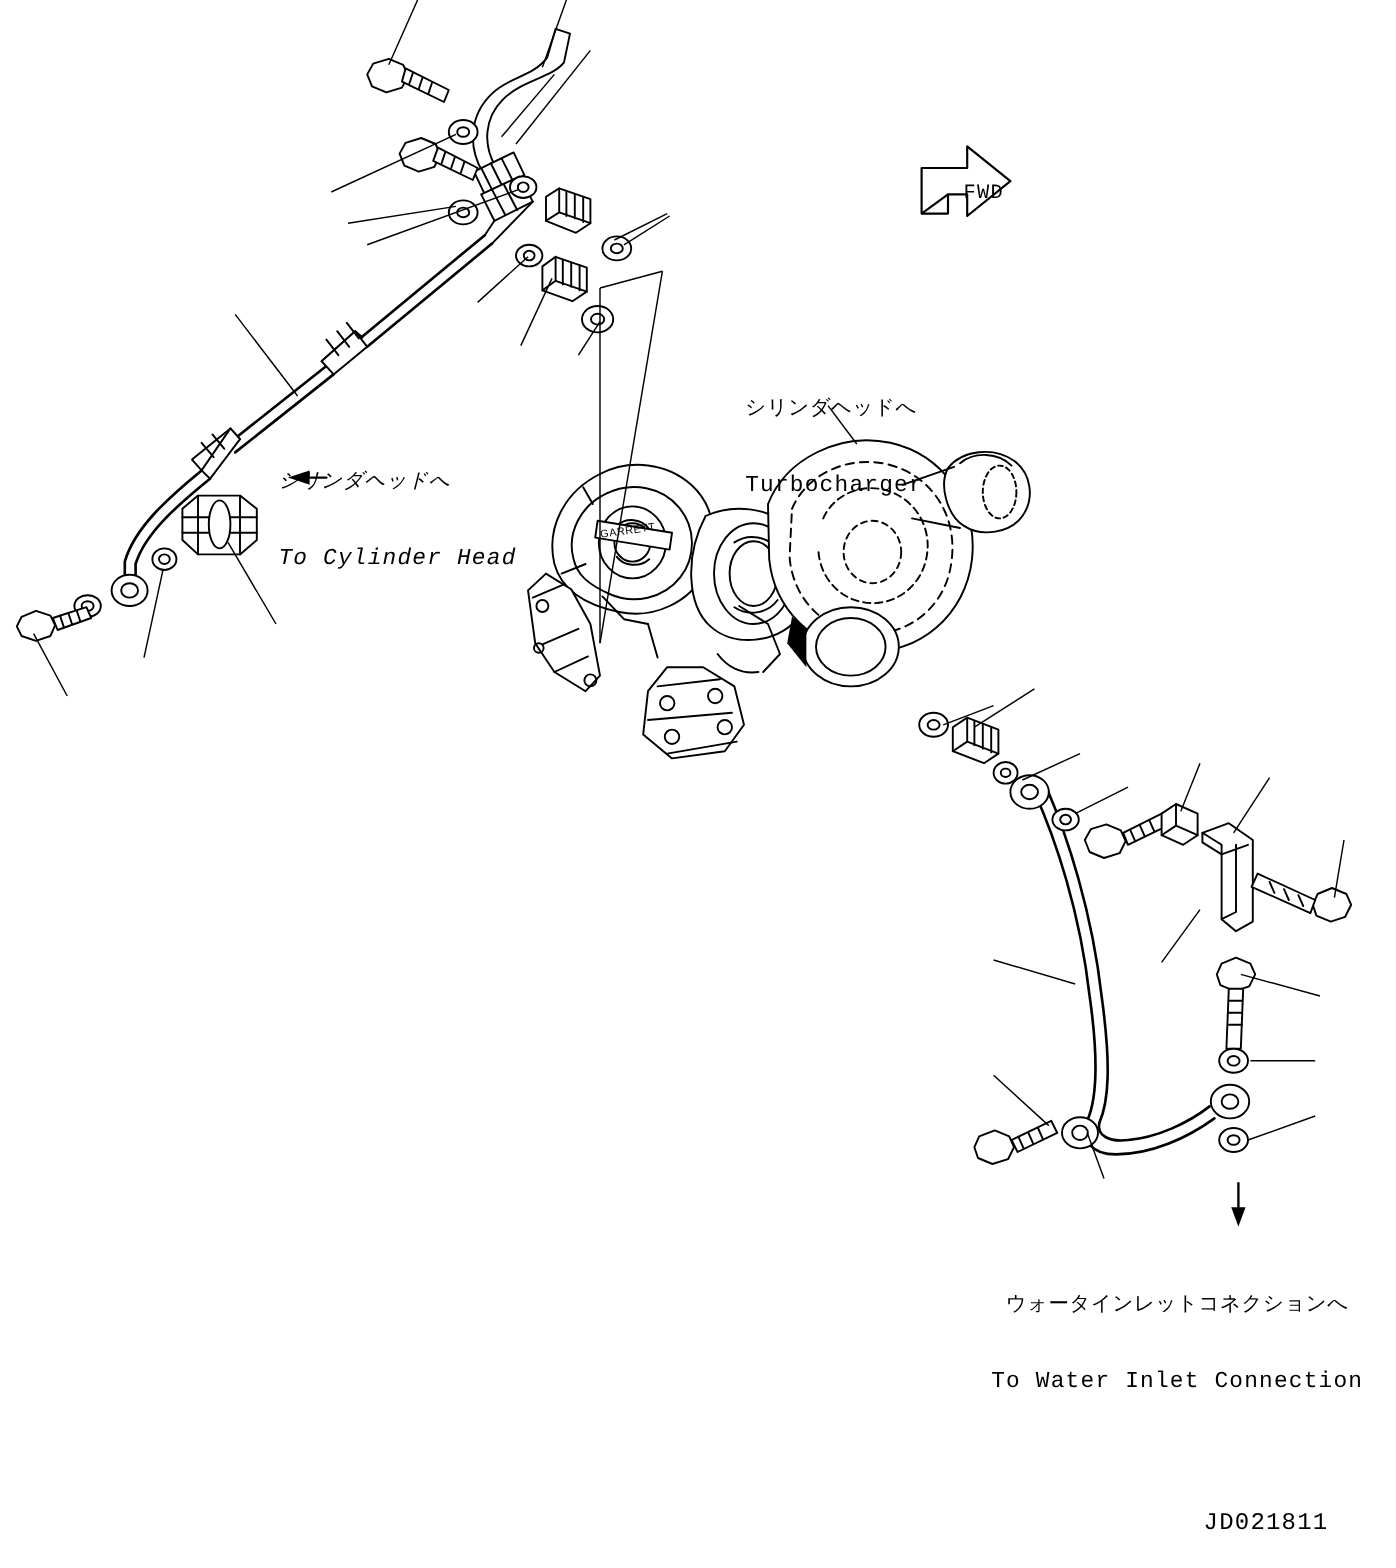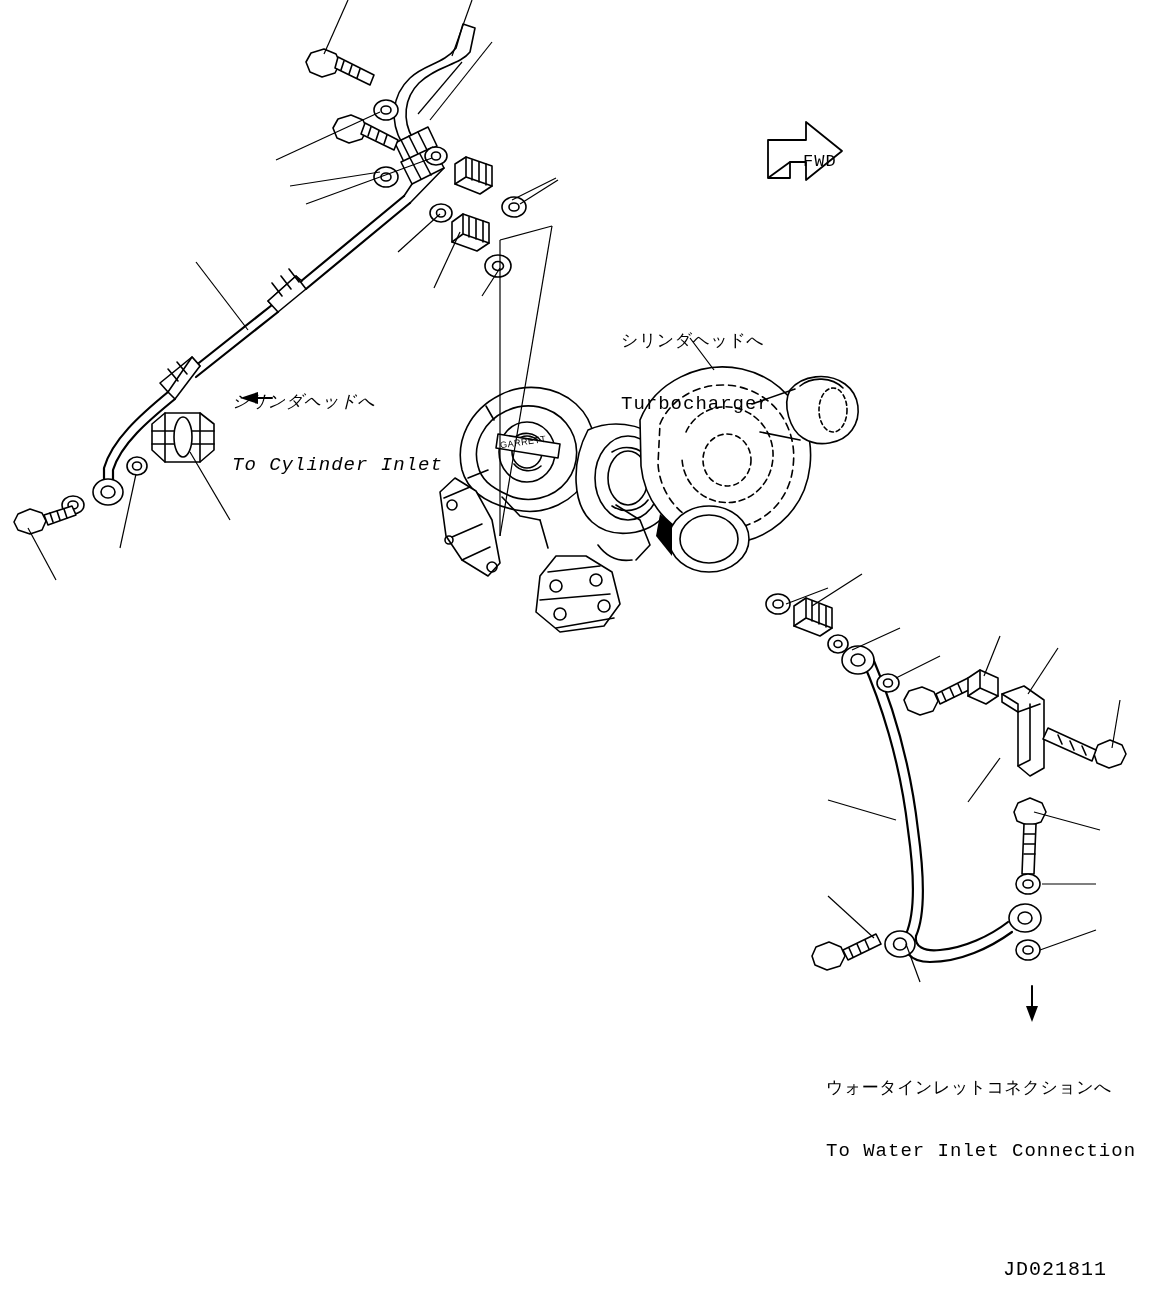--- a/index.html
+++ b/index.html
@@ -53,21 +53,21 @@
     top: 348px;
     font-size: 19px;
     font-style: italic;
   }
   #label-cylhead .lbl-jp { font-size: 17px; }
   #label-cylhead .lbl-en { font-size: 19px; }
   #label-waterinlet {
     left: 826px;
     top: 1034px;
     font-size: 19px;
-    text-align: left;
+    text-align: center;
   }
   #label-waterinlet .lbl-jp { font-size: 17px; }
   #label-waterinlet .lbl-en { font-size: 19px; }
   #label-fwd {
     left: 776px;
     top: 152px;
     font-size: 17px;
     font-family: "Liberation Mono", monospace;
     letter-spacing: 1px;
     margin-left: 27px;
@@ -360,21 +360,21 @@
     </g>
   </svg>
 
   <div class="lbl" id="label-turbo">
     <div class="lbl-jp">シリンダヘッドへ</div>
     <div class="lbl-en">Turbocharger</div>
   </div>
 
   <div class="lbl" id="label-cylhead">
     <div class="lbl-jp">シリンダヘッドへ</div>
-    <div class="lbl-en">To Cylinder Inlet</div>
+    <div class="lbl-en">To Cylinder Head</div>
   </div>
 
   <div class="lbl" id="label-waterinlet">
     <div class="lbl-jp">ウォータインレットコネクションへ</div>
     <div class="lbl-en">To Water Inlet Connection</div>
   </div>
 
   <div class="lbl" id="label-fwd">FWD</div>
 
   <div class="lbl" id="label-makers">GARRETT</div>

